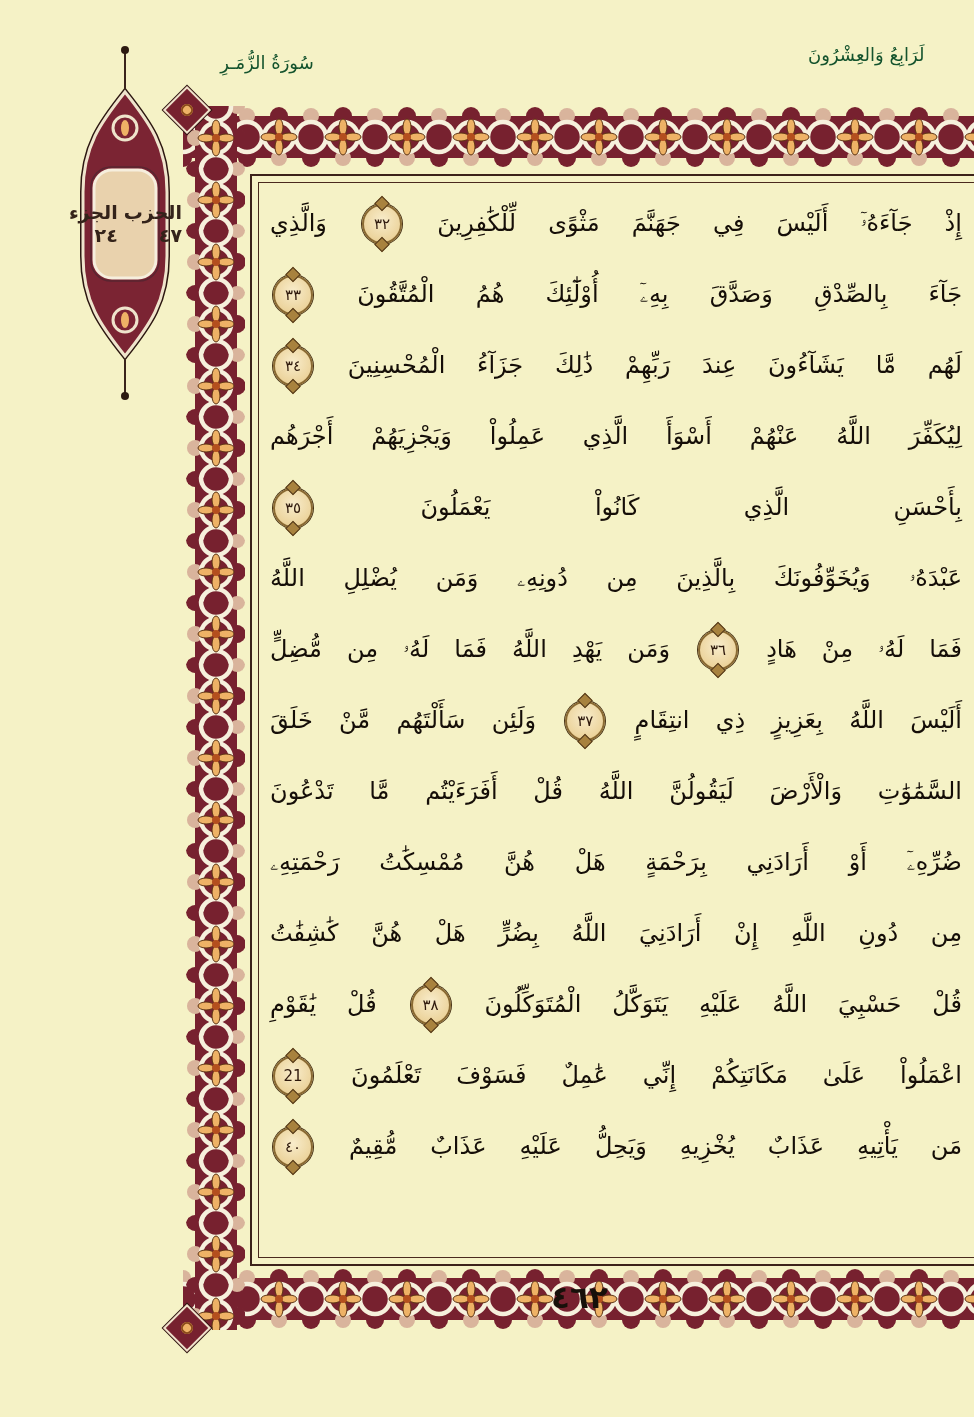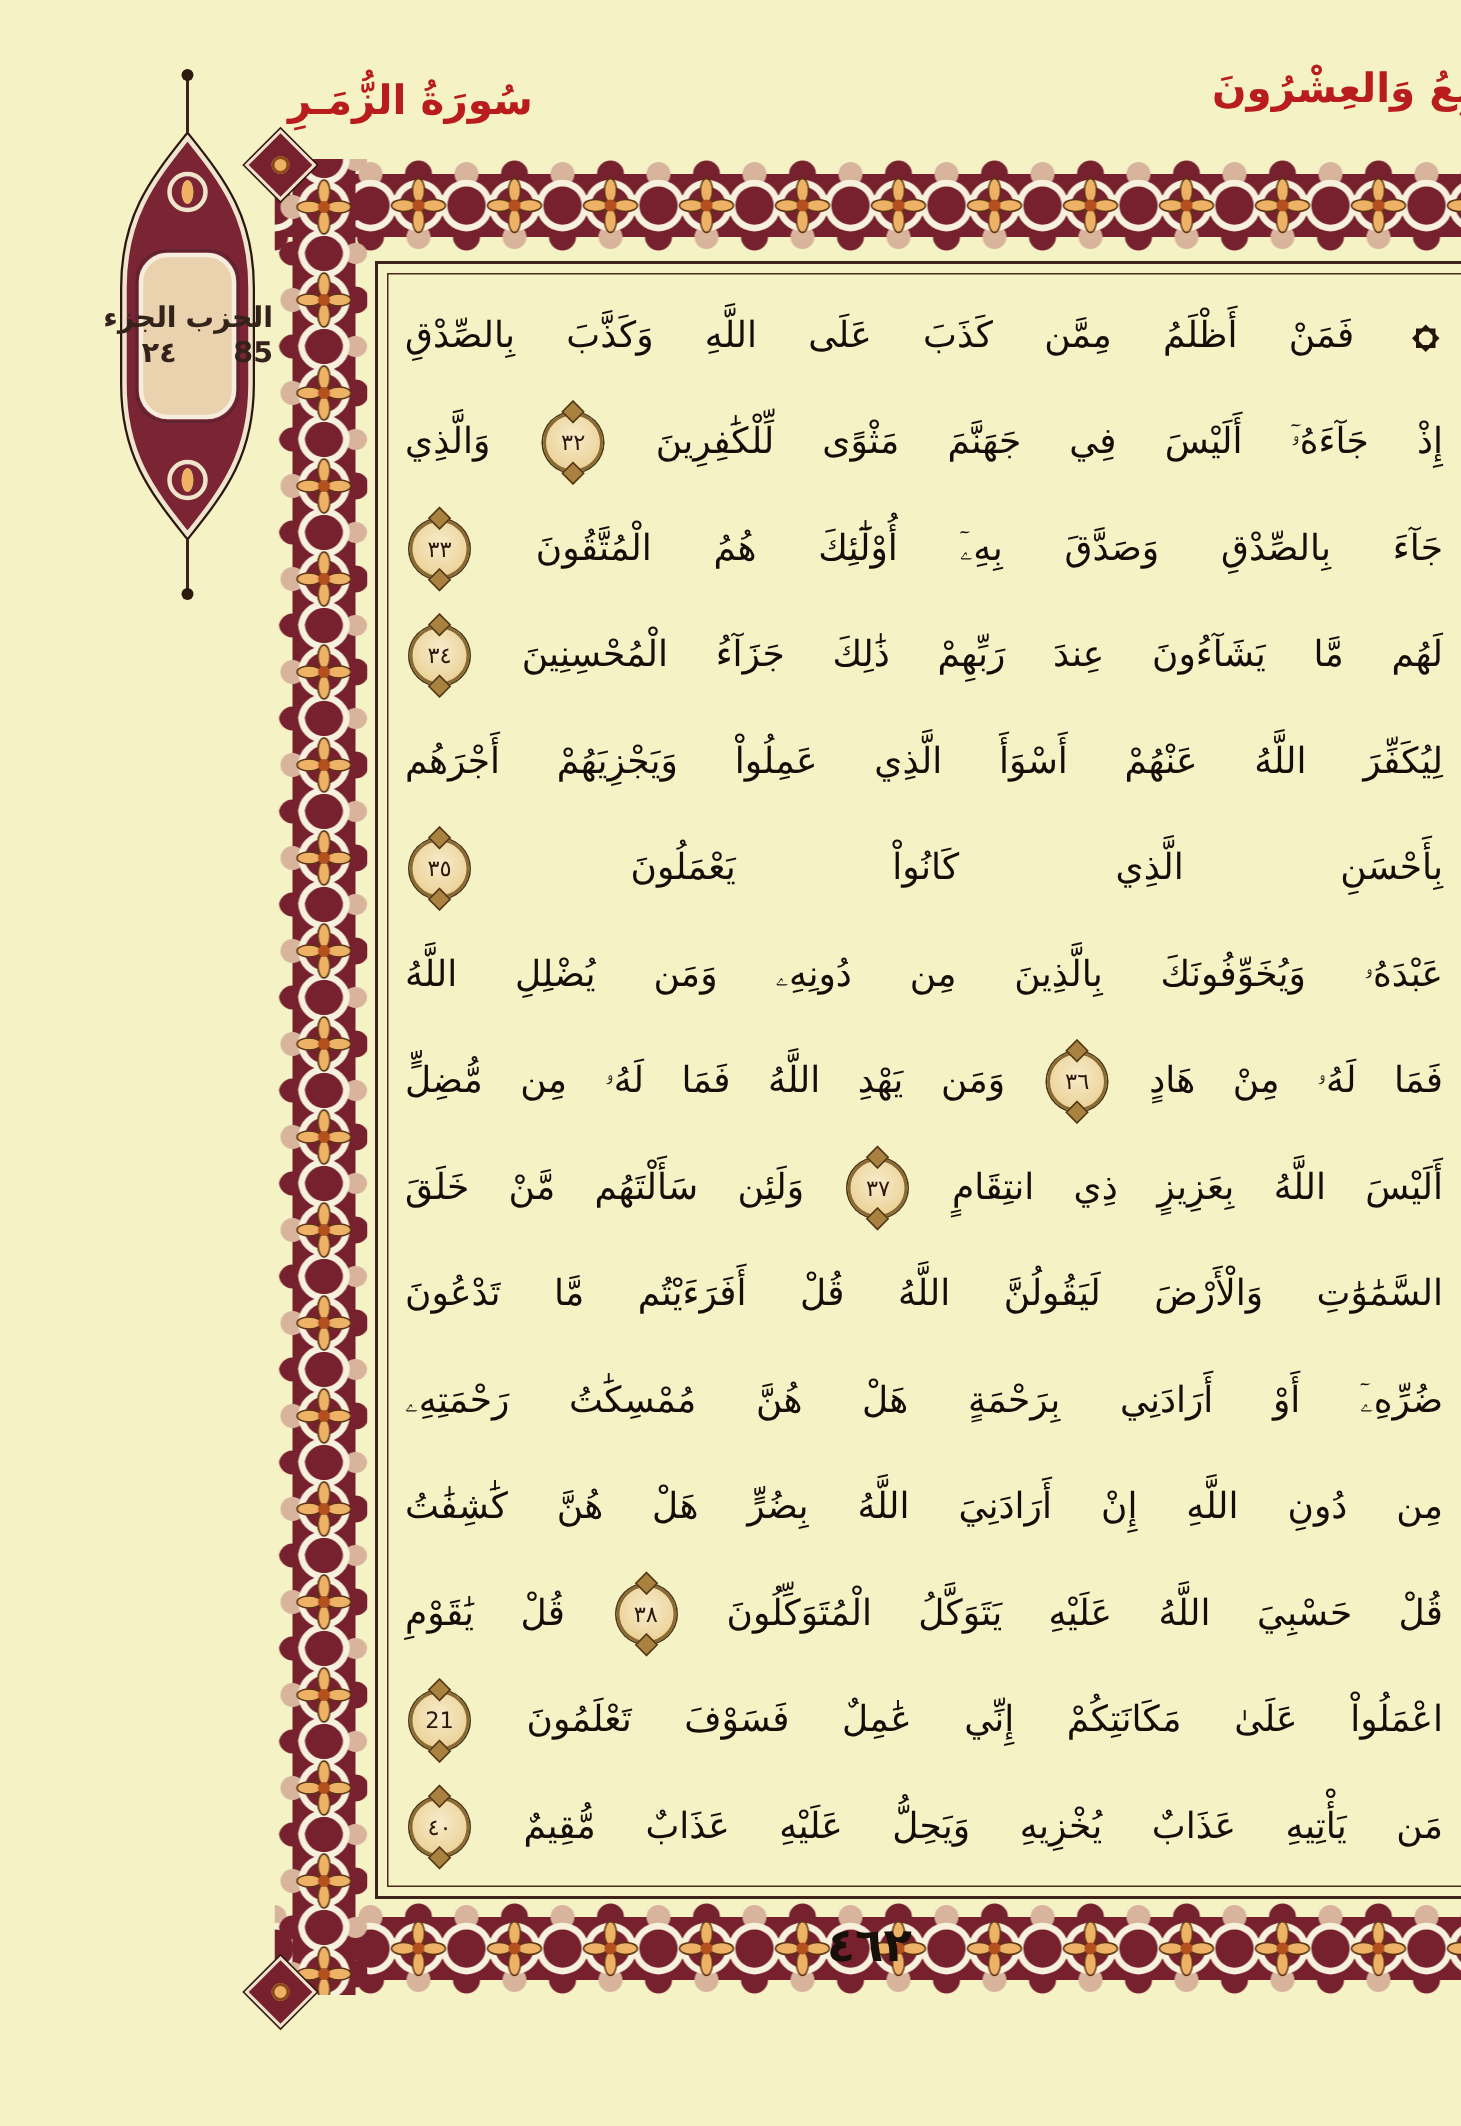--- a/index.html
+++ b/index.html
@@ -2,21 +2,21 @@
 <html lang="ar"><head>
 <meta charset="utf-8">
 <style>
   html,body{margin:0;padding:0;}
   .page{
     position:relative; width:974px; height:1417px;
     background:#f5f2c6; overflow:hidden;
     font-family:"DejaVu Sans", sans-serif; color:#1d130b;
   }
   
-  .hdr{position:absolute; font-weight:bold; font-size:27px; color:#b91c1c; white-space:nowrap;}
+  .hdr{position:absolute; font-weight:normal; font-size:18px; color:#14532d; white-space:nowrap;}
   .hdr-juz{top:44px; right:-4px; width:170px; text-align:left;}
   .hdr-surah{top:52px; left:192px; width:150px; text-align:center;}
   
   .band{position:absolute; display:block;}
   .band-top{left:183px; top:106px; width:791px; height:62px;}
   .band-bottom{left:183px; top:1268px; width:791px; height:62px;}
   .band-left{left:183px; top:106px; width:62px; height:1224px;}
   .corner{
     position:absolute; width:30px; height:30px; background:#77212f;
     border:2px solid #efe3cc; box-shadow:0 0 0 1px #2c1710;
@@ -140,41 +140,40 @@
     <path d="M57,4 C81,34 99,58 99,104 L99,168 C99,214 81,238 57,268 C33,238 15,214 15,168 L15,104 C15,58 33,34 57,4 Z" fill="#7b2433" stroke="#efe4cc" stroke-width="3"></path>
     <circle cx="57" cy="40" r="12" fill="none" stroke="#efe4cc" stroke-width="3"></circle>
     <circle cx="57" cy="232" r="12" fill="none" stroke="#efe4cc" stroke-width="3"></circle>
     <ellipse cx="57" cy="40" rx="4" ry="8" fill="#eeb266"></ellipse>
     <ellipse cx="57" cy="232" rx="4" ry="8" fill="#eeb266"></ellipse>
     <rect x="26" y="82" width="62" height="108" rx="18" fill="#e9d2ad" stroke="#f6eedd" stroke-width="3"></rect>
     <rect x="23" y="79" width="68" height="114" rx="20" fill="none" stroke="#5a2430" stroke-width="1.5"></rect>
   </svg>
   <div class="med-labels">
     <div class="med-label">الجزء ٢٤</div>
-    <div class="med-label">الحزب 85</div>
+    <div class="med-label">الحزب ٤٧</div>
   </div>
   <div class="med-line med-line-bottom"></div>
   <div class="med-dot med-dot-bottom"></div>
 
   <svg class="band band-top">
       <rect width="100%" height="100%" fill="url(#bnd)"></rect>
     </svg>
   <svg class="band band-bottom">
       <rect width="100%" height="100%" fill="url(#bnd)"></rect>
     </svg>
   <svg class="band band-left">
       <rect width="100%" height="100%" fill="url(#bndv)"></rect>
     </svg>
   <div class="corner corner-tl"></div>
   <div class="corner corner-bl"></div>
   <div class="rule-a"></div>
   <div class="rule-b"></div>
 
   <div class="text-area">
-      <div class="qline"><span class="rub"></span> <span class="qtext">فَمَنْ أَظْلَمُ مِمَّن كَذَبَ عَلَى اللَّهِ وَكَذَّبَ بِالصِّدْقِ</span></div>
       <div class="qline"><span class="qtext">إِذْ جَآءَهُۥٓ أَلَيْسَ فِي جَهَنَّمَ مَثْوًى لِّلْكَٰفِرِينَ</span> <span class="verse-badge">
           <span class="vnum">٣٢</span>
         </span> <span class="qtext">وَالَّذِي</span></div>
       <div class="qline"><span class="qtext">جَآءَ بِالصِّدْقِ وَصَدَّقَ بِهِۦٓ أُوْلَٰٓئِكَ هُمُ الْمُتَّقُونَ</span> <span class="verse-badge">
           <span class="vnum">٣٣</span>
         </span></div>
       <div class="qline"><span class="qtext">لَهُم مَّا يَشَآءُونَ عِندَ رَبِّهِمْ ذَٰلِكَ جَزَآءُ الْمُحْسِنِينَ</span> <span class="verse-badge">
           <span class="vnum">٣٤</span>
         </span></div>
       <div class="qline"><span class="qtext">لِيُكَفِّرَ اللَّهُ عَنْهُمْ أَسْوَأَ الَّذِي عَمِلُواْ وَيَجْزِيَهُمْ أَجْرَهُم</span></div>

